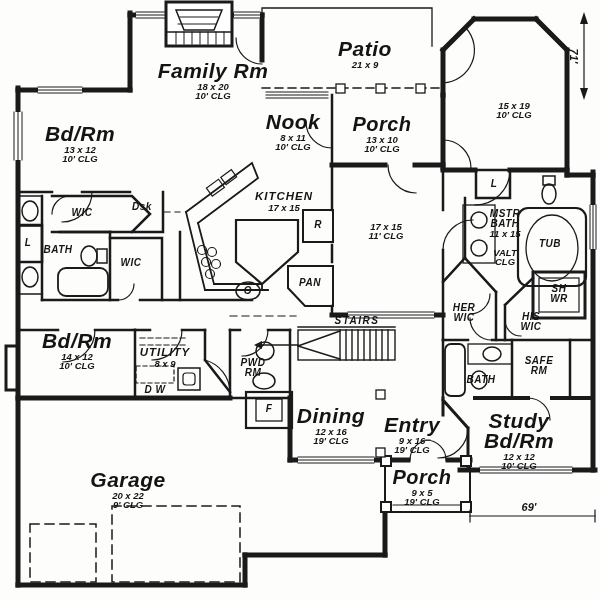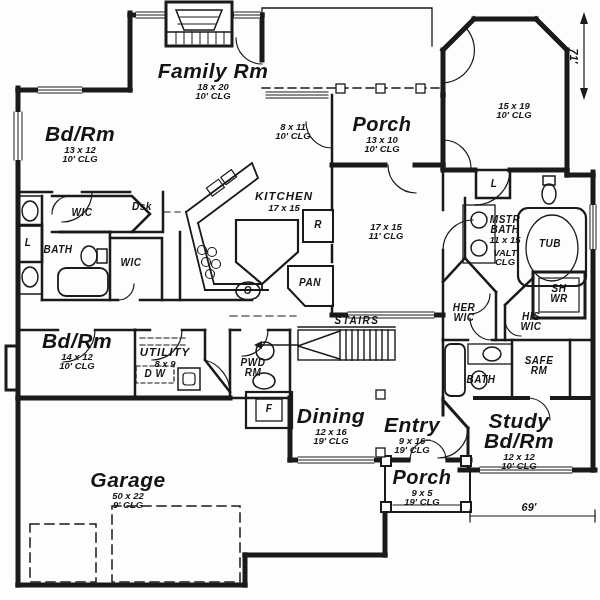--- a/index.html
+++ b/index.html
@@ -258,21 +258,26 @@
     <path d="M470,516 H595"></path>
     <path d="M470,510 V522 M595,510 V522"></path>
   </g>
 </svg>
 
   <div class="lbl" style="left:213px;top:80px;width:150px">
     <span class="room-name">Family Rm</span>
     <span class="room-dims">18 x 20</span>
     <span class="room-clg">10' CLG</span>
   </div>
+  <div class="lbl" style="left:365px;top:54px;width:110px">
+    <span class="room-name">Patio</span>
+    <span class="room-dims">21 x 9</span>
+  </div>
   <div class="lbl" style="left:293px;top:131px;width:90px">
+    <span class="room-name">Nook</span>
     <span class="room-dims">8 x 11</span>
     <span class="room-clg">10' CLG</span>
   </div>
   <div class="lbl" style="left:382px;top:134px;width:90px">
     <span class="room-name md">Porch</span>
     <span class="room-dims">13 x 10</span>
     <span class="room-clg">10' CLG</span>
   </div>
   <div class="lbl" style="left:514px;top:110px;width:84px">
     <span class="room-dims">15 x 19</span>
@@ -287,21 +292,21 @@
     <span class="room-name sm">KITCHEN</span>
     <span class="room-dims">17 x 15</span>
   </div>
   <div class="lbl" style="left:386px;top:231px;width:100px">
     <span class="room-dims">17 x 15</span>
     <span class="room-clg">11' CLG</span>
   </div>
   <div class="lbl" style="left:505px;top:243px;width:48px">
     <span class="room-name xs">MSTR BATH</span>
     <span class="room-dims">11 x 15</span>
-    <span class="room-clg" style="width:40px;margin:4px auto">VALT CLG</span>
+    <span class="room-clg" style="width:40px;margin:10px auto">VALT CLG</span>
   </div>
   <div class="lbl" style="left:77px;top:350px;width:100px">
     <span class="room-name">Bd/Rm</span>
     <span class="room-dims">14 x 12</span>
     <span class="room-clg">10' CLG</span>
   </div>
   <div class="lbl" style="left:165px;top:357px;width:70px">
     <span class="room-name sm">UTILITY</span>
     <span class="room-dims">8 x 9</span>
   </div>
@@ -320,40 +325,40 @@
     <span class="room-dims">12 x 12</span>
     <span class="room-clg">10' CLG</span>
   </div>
   <div class="lbl" style="left:422px;top:487px;width:90px">
     <span class="room-name md">Porch</span>
     <span class="room-dims">9 x 5</span>
     <span class="room-clg">19' CLG</span>
   </div>
   <div class="lbl" style="left:128px;top:489px;width:120px">
     <span class="room-name">Garage</span>
-    <span class="room-dims">50 x 22</span>
+    <span class="room-dims">20 x 22</span>
     <span class="room-clg">9' CLG</span>
   </div>
 
   <div class="lbl small-label" style="left:82px;top:213px">WIC</div>
   <div class="lbl small-label xs" style="left:142px;top:207px">Dsk</div>
   <div class="lbl small-label" style="left:28px;top:243px">L</div>
   <div class="lbl small-label" style="left:58px;top:250px">BATH</div>
   <div class="lbl small-label" style="left:131px;top:263px">WIC</div>
   <div class="lbl small-label" style="left:318px;top:225px">R</div>
   <div class="lbl small-label" style="left:310px;top:283px">PAN</div>
   <div class="lbl small-label" style="left:248px;top:291px">O</div>
   <div class="lbl small-label" style="left:494px;top:184px">L</div>
   <div class="lbl small-label" style="left:550px;top:244px">TUB</div>
   <div class="lbl small-label" style="left:559px;top:294px;width:26px;line-height:1">SH WR</div>
   <div class="lbl small-label" style="left:464px;top:313px;width:34px;line-height:1">HER WIC</div>
   <div class="lbl small-label" style="left:531px;top:322px;width:34px;line-height:1">HIS WIC</div>
   <div class="lbl small-label" style="left:357px;top:321px;letter-spacing:1.5px">STAIRS</div>
   <div class="lbl small-label" style="left:253px;top:368px;width:34px;line-height:1">PWD RM</div>
   <div class="lbl small-label" style="left:269px;top:409px">F</div>
-  <div class="lbl small-label xs" style="left:155px;top:374px">D W</div>
+  <div class="lbl small-label xs" style="left:155px;top:390px">D W</div>
   <div class="lbl small-label" style="left:481px;top:380px">BATH</div>
   <div class="lbl small-label" style="left:539px;top:366px;width:40px;line-height:1">SAFE RM</div>
 
   <div class="lbl dim-label rot90" style="left:574px;top:56px">71'</div>
   <div class="lbl dim-label" style="left:529px;top:507px">69'</div>
 
 </div>
 
 </body></html>

